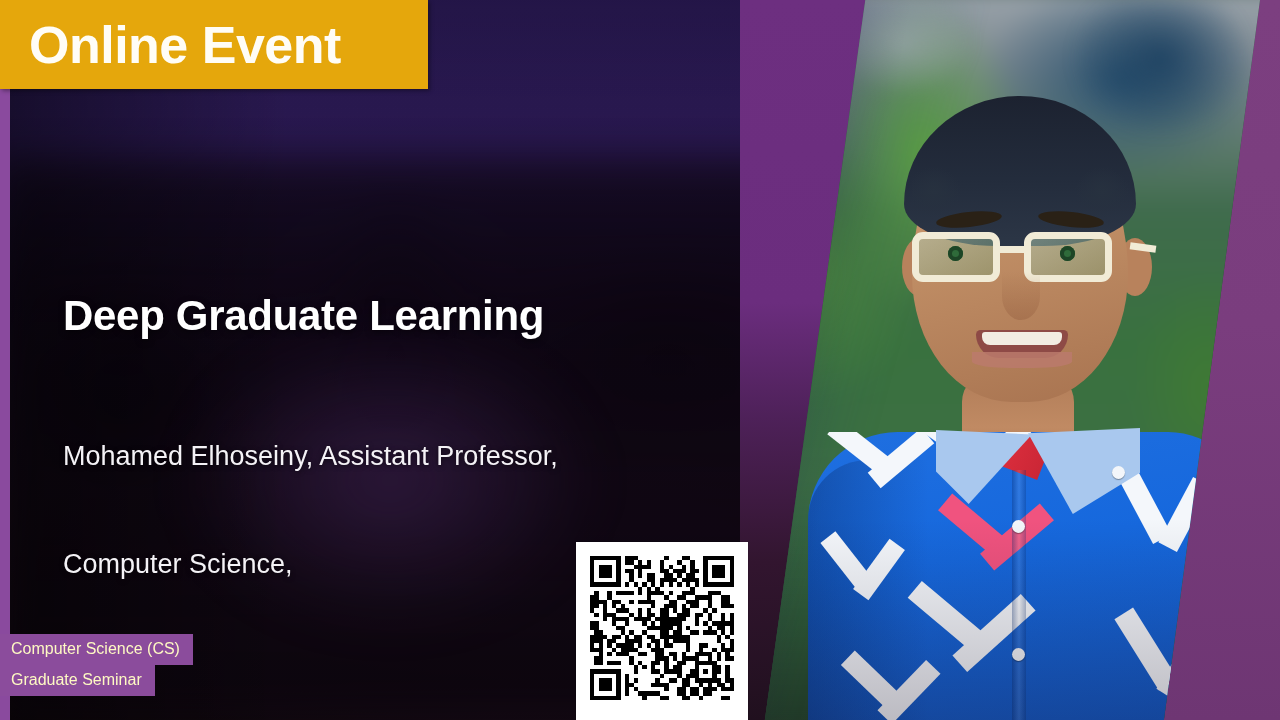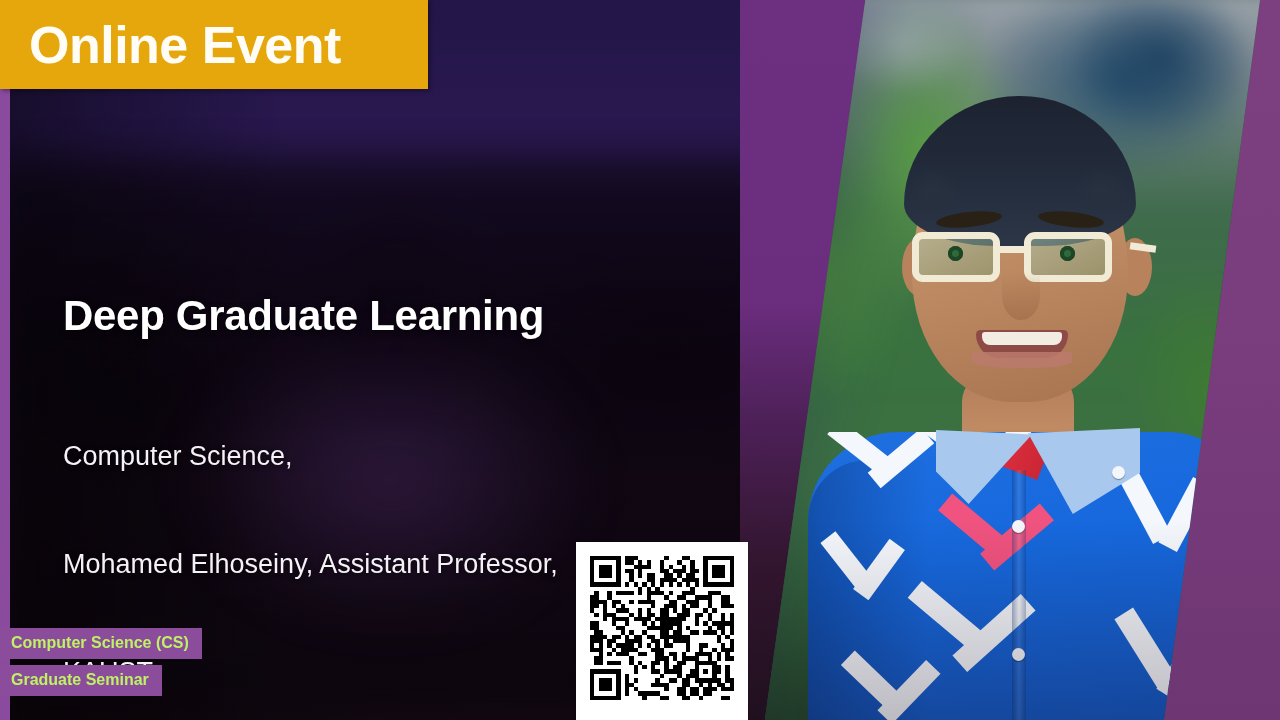--- a/index.html
+++ b/index.html
@@ -353,28 +353,28 @@
   .details div { white-space: nowrap; }
 
   
   .badges {
     position: absolute;
     left: 0; bottom: 24px;
   }
   .badge {
     display: inline-block;
     background: #8b4c9c;
-    color: #bef264;
+    color: #fef9c3;
     font-size: 16px;
-    font-weight: 700;
+    font-weight: 400;
     padding: 7px 13px 8px 11px;
     line-height: 1;
     white-space: nowrap;
   }
-  .badge-row { margin-top: 6px; }
+  .badge-row { }
 
   
   .qr-card {
     position: absolute;
     left: 576px; top: 542px;
     width: 172px; height: 178px;
     background: #ffffff;
     padding: 0;
     box-shadow: 0 0 0 1px rgba(0,0,0,0.08);
   }
@@ -464,22 +464,22 @@
     </div>
   </div>
 
   <div class="banner">
     <div class="banner-text">Online Event</div>
   </div>
 
   <div class="title">Deep Graduate Learning</div>
 
   <div class="details">
+    <div>Mohamed Elhoseiny, Assistant Professor,</div>
     <div>Computer Science,</div>
-    <div>Mohamed Elhoseiny, Assistant Professor,</div>
     <div>KAUST</div>
     
     
   </div>
 
   <div class="badges">
     <div>
       <span class="badge">Computer Science (CS)</span>
     </div>
     <div class="badge-row">

